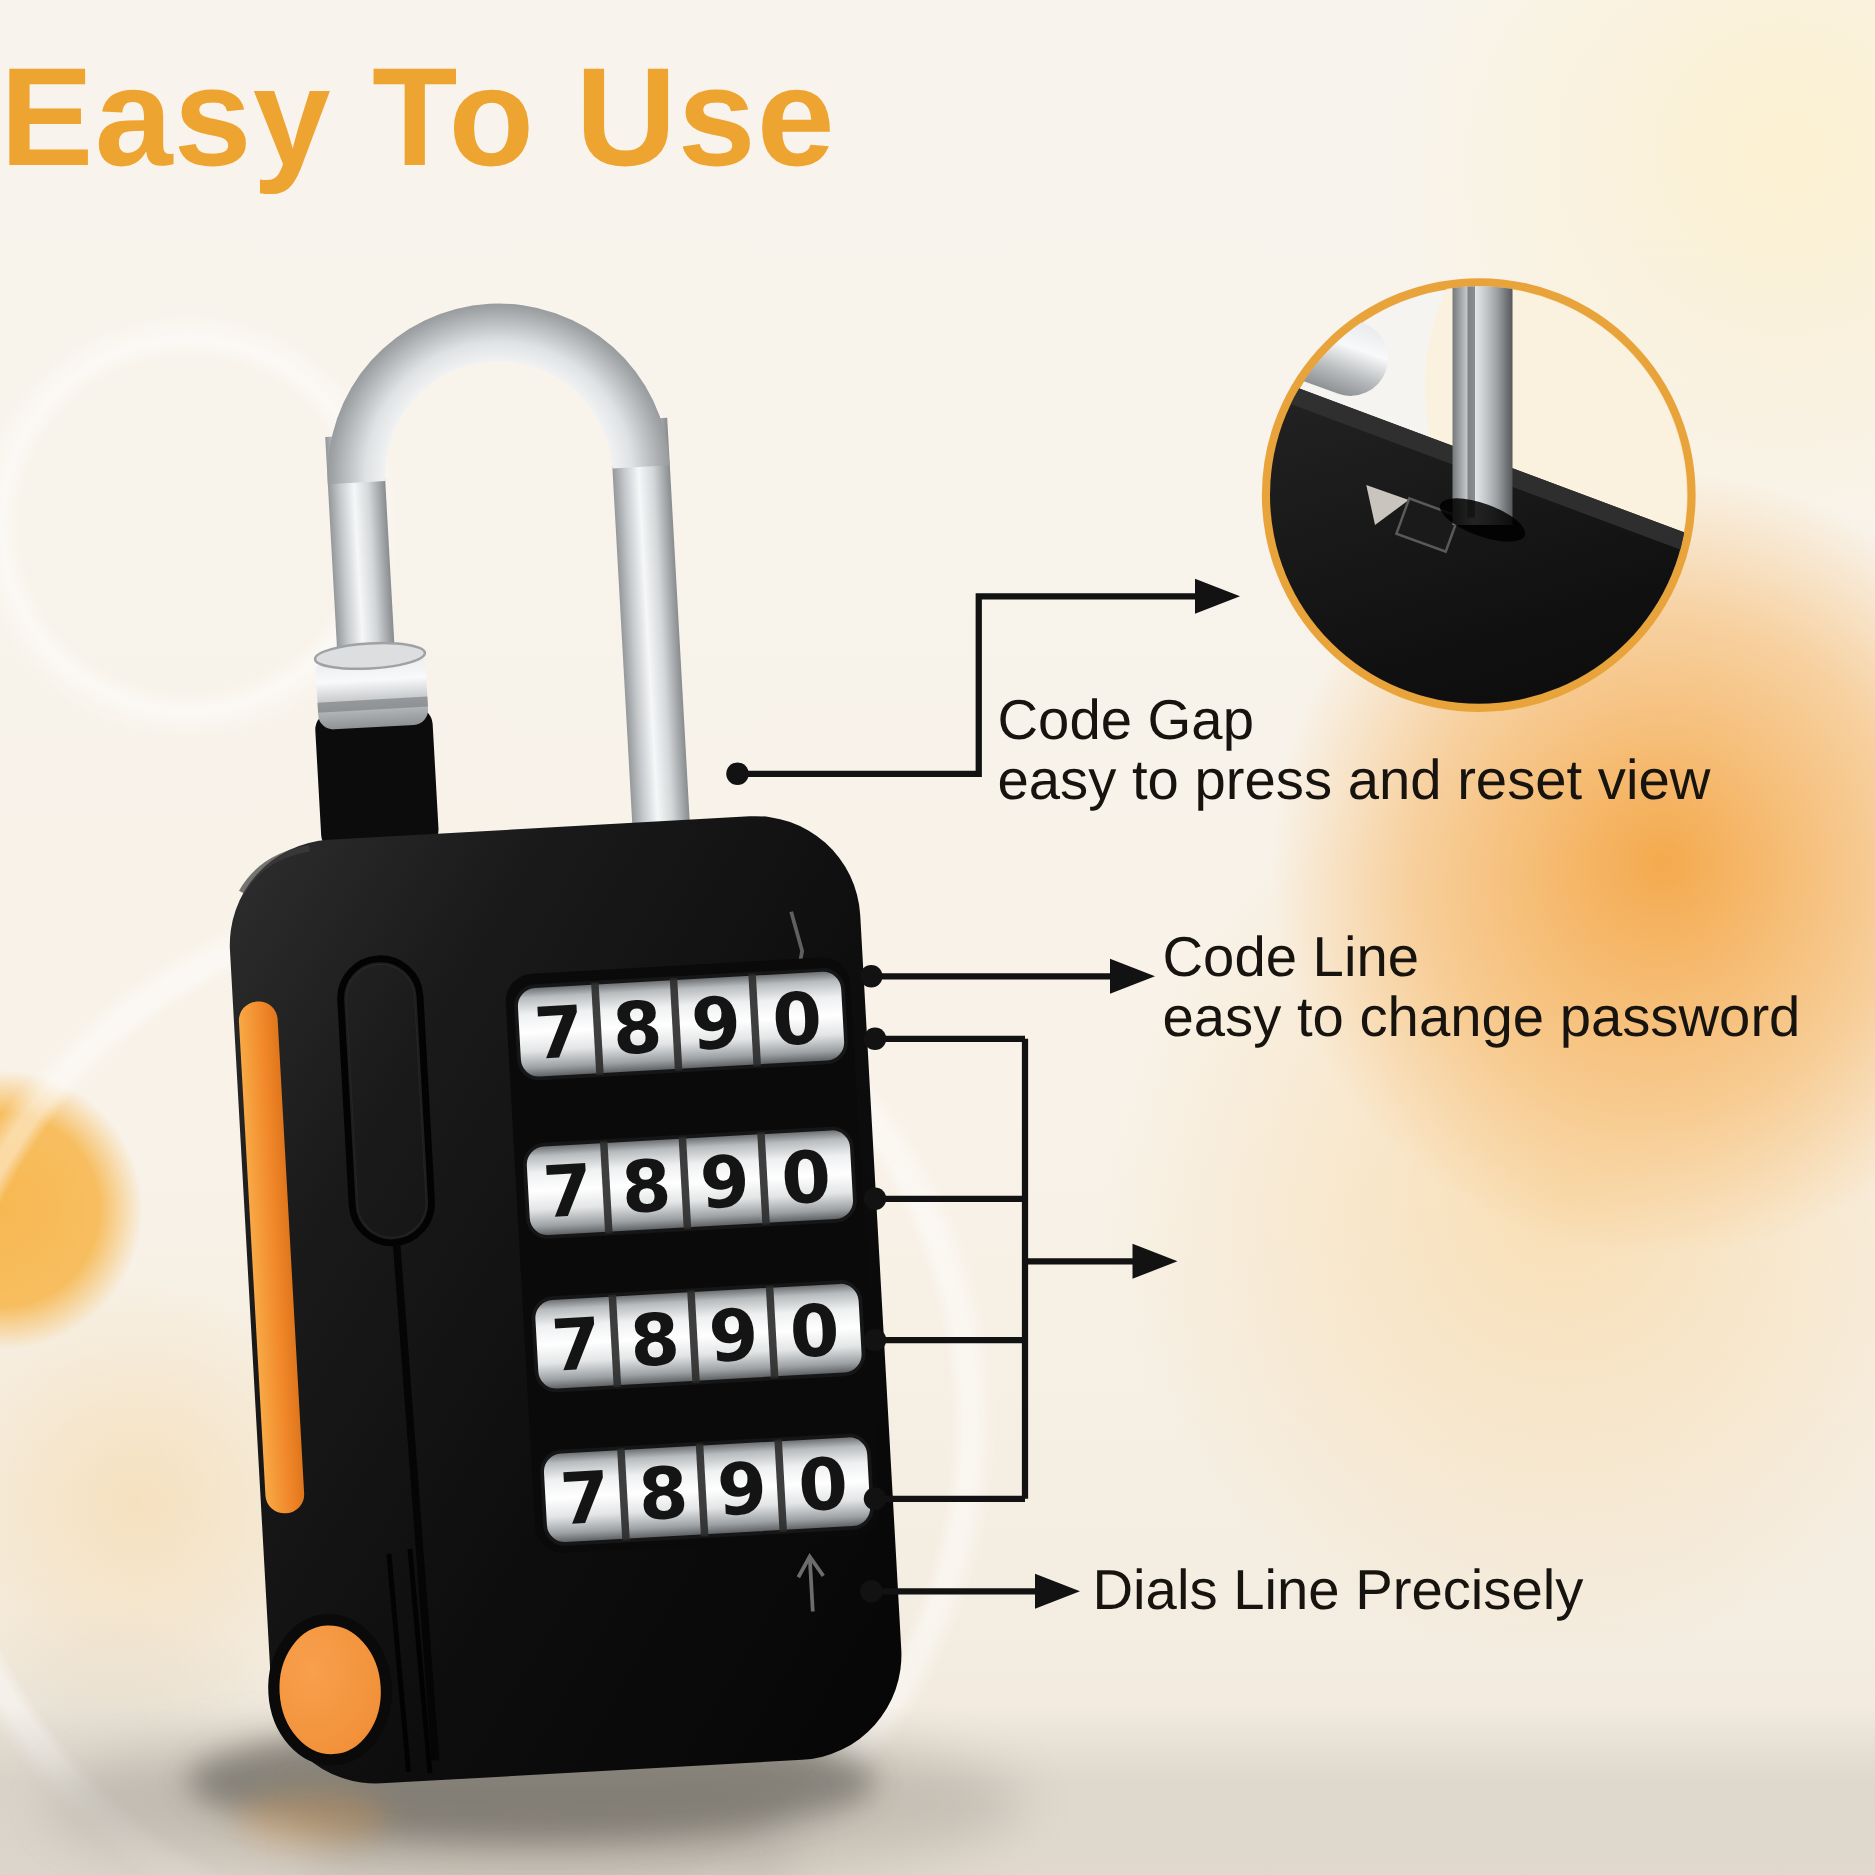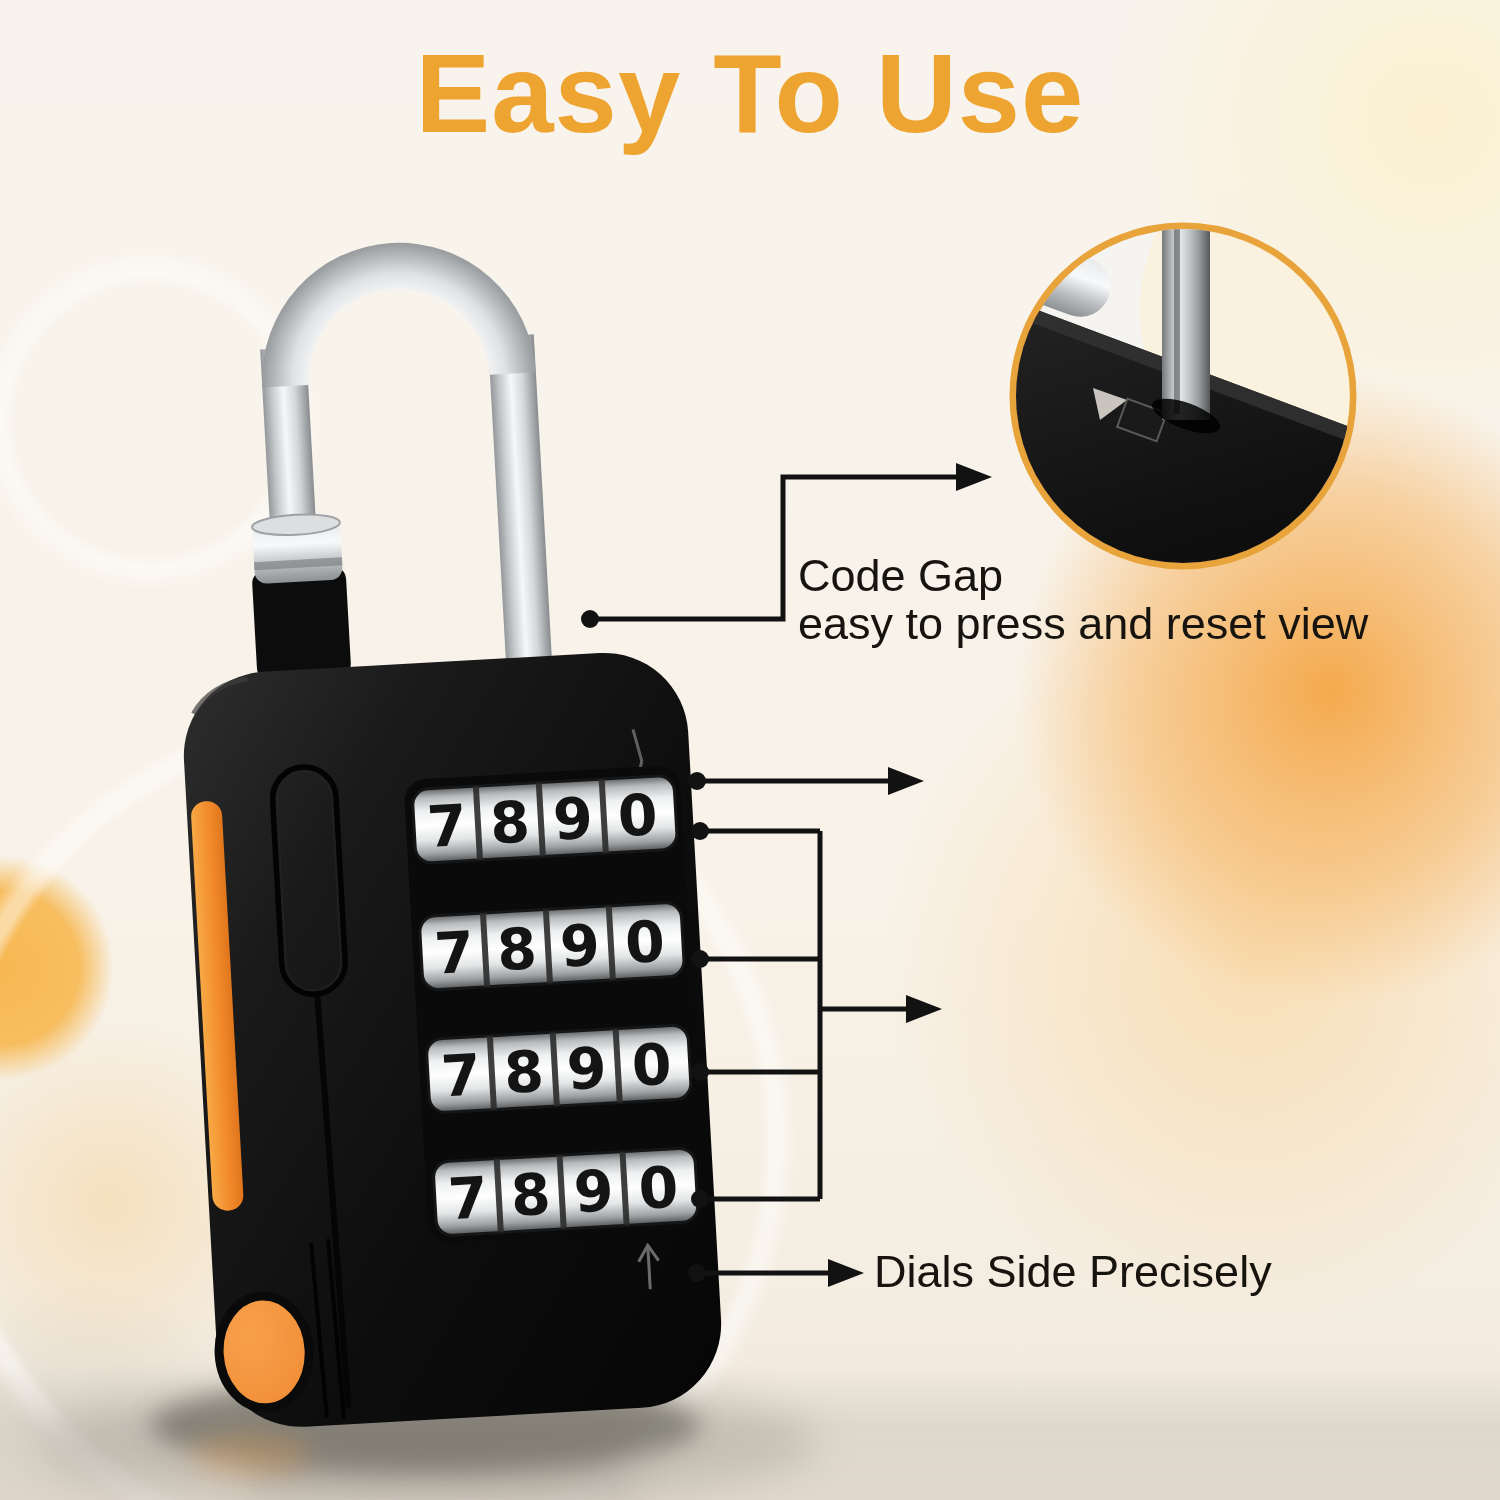--- a/index.html
+++ b/index.html
@@ -18,21 +18,21 @@
       radial-gradient(circle 430px at 1330px 690px, rgba(244,166,70,.95) 0%, rgba(246,181,100,.55) 46%, rgba(248,206,152,0) 73%),
       radial-gradient(circle 520px at 1250px 960px, rgba(249,216,164,.75) 0%, rgba(249,221,176,0) 70%),
       radial-gradient(circle 430px at 1430px 120px, rgba(252,240,206,.9) 0%, rgba(252,240,206,0) 75%),
       radial-gradient(circle 300px at 80px 1490px, rgba(190,184,174,.45) 0%, rgba(190,184,174,0) 70%);
   }
   .ground{
     position:absolute;left:0;right:0;bottom:0;height:135px;
     background:linear-gradient(180deg, rgba(208,203,194,0) 0%, rgba(206,201,192,.55) 45%, rgba(220,212,202,.75) 100%);
   }
   .heading{
-    position:absolute;left:0;top:38px;width:100%;text-align:center;
+    position:absolute;left:0;top:38px;width:100%;text-align:left;
     font-size:112px;font-weight:bold;letter-spacing:1px;line-height:1;
   }
   .callout{position:absolute;font-size:45px;line-height:1.07;white-space:nowrap;color:#17140f;}
   .callout .line{display:block;}
   svg{position:absolute;left:0;top:0;}
   .digit{font-family:"DejaVu Sans",sans-serif;font-weight:bold;font-size:57px;fill:#141414;}
 </style>
 </head>
 <body>
 
@@ -237,18 +237,22 @@
         <path d="M 697 1273 H 830" fill="none"></path>
         <polygon points="864,1273 828,1259 828,1287" stroke="none"></polygon>
       </g>
     </g>
   </svg>
 
   <div class="callout" style="left:798px;top:552px;">
     <span class="line">Code Gap</span>
     <span class="line">easy to press and reset view</span>
   </div>
+  <div class="callout" style="left:930px;top:742px;">
+    <span class="line">Code Line</span>
+    <span class="line">easy to change password</span>
+  </div>
   <div class="callout" style="left:960px;top:958px;">
   </div>
   <div class="callout" style="left:874px;top:1248px;">
-    <span class="line">Dials Side Precisely</span>
+    <span class="line">Dials Line Precisely</span>
   </div>
 </div>
 
 </body></html>

